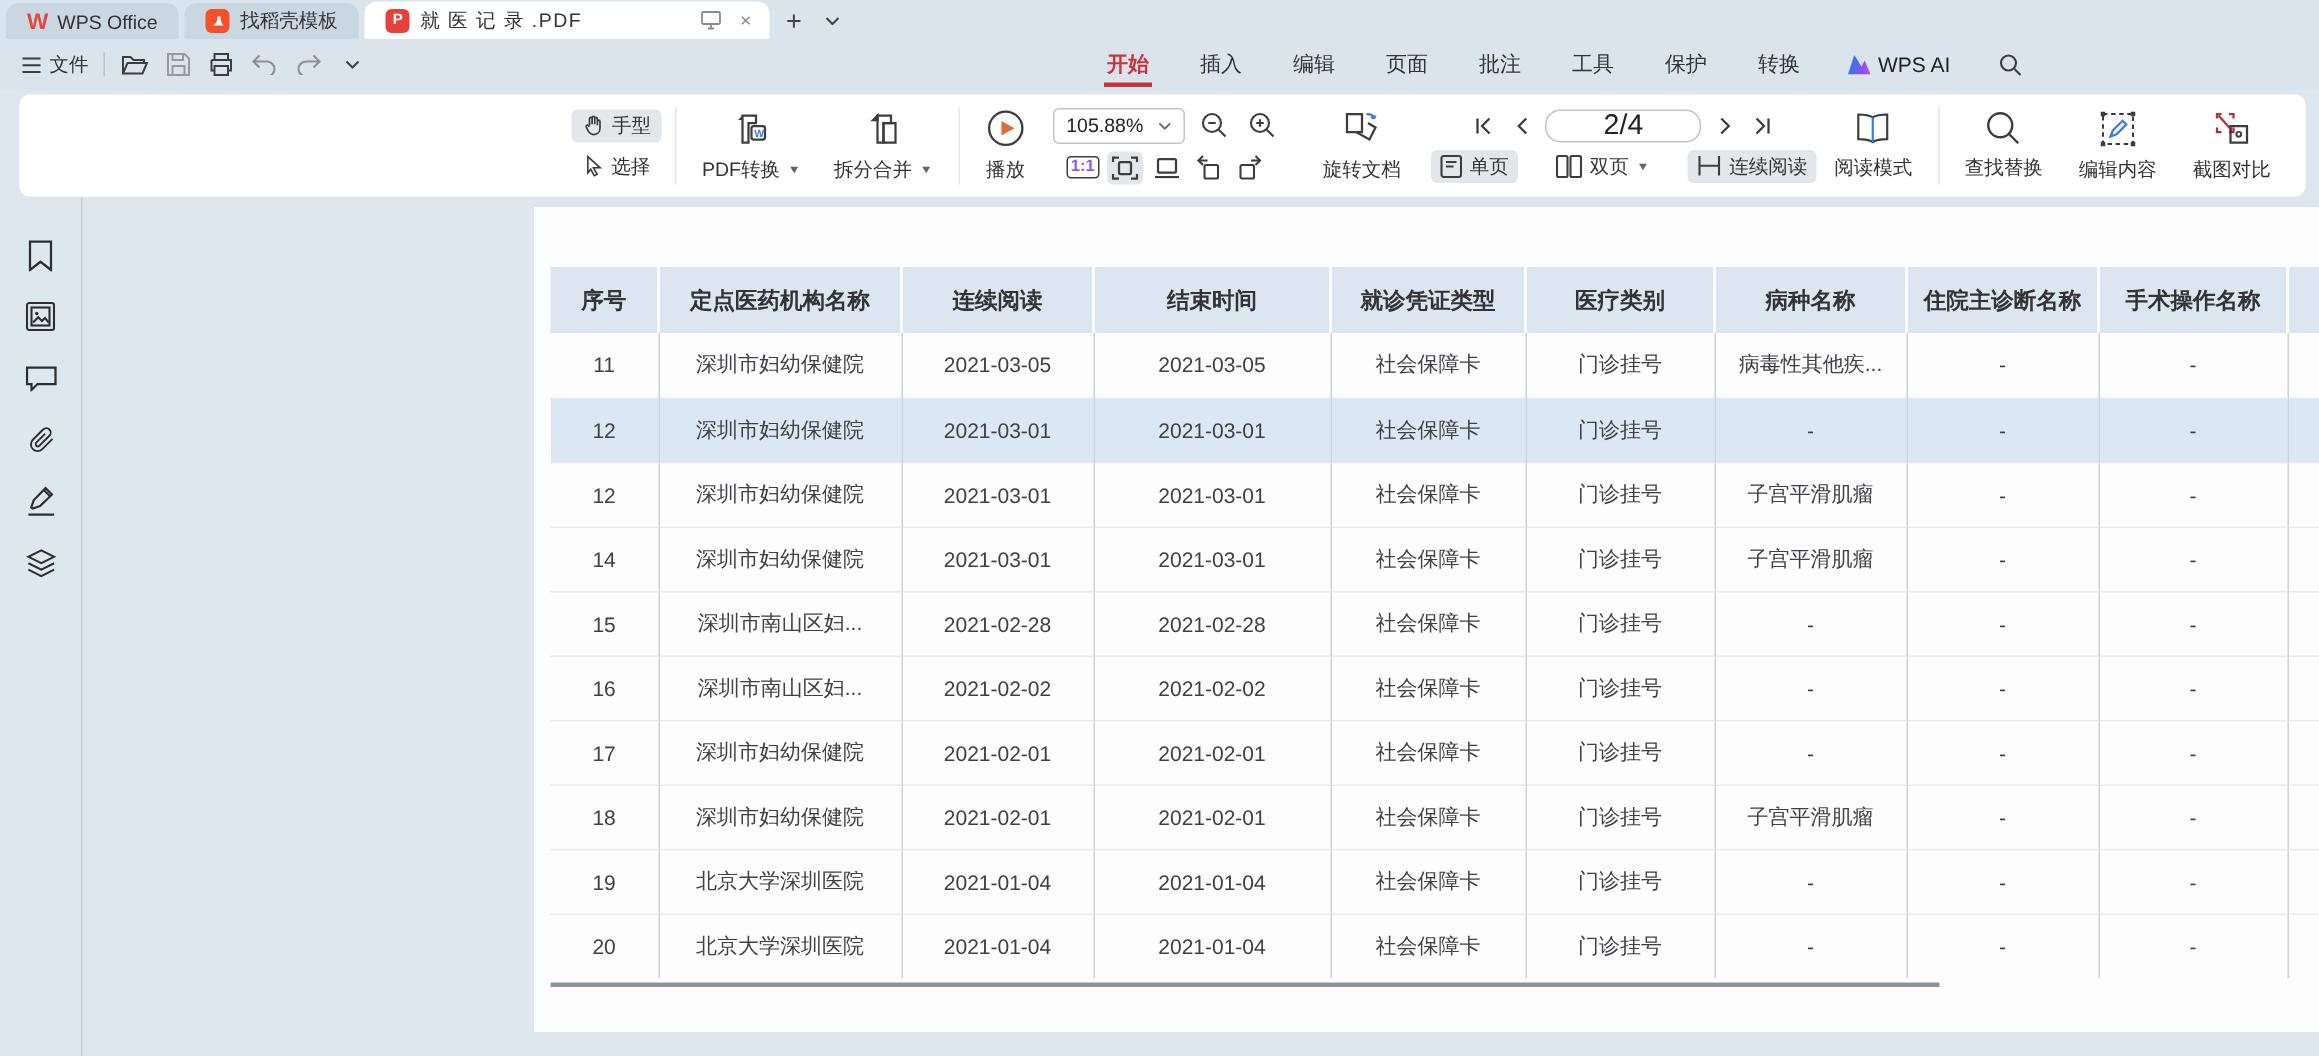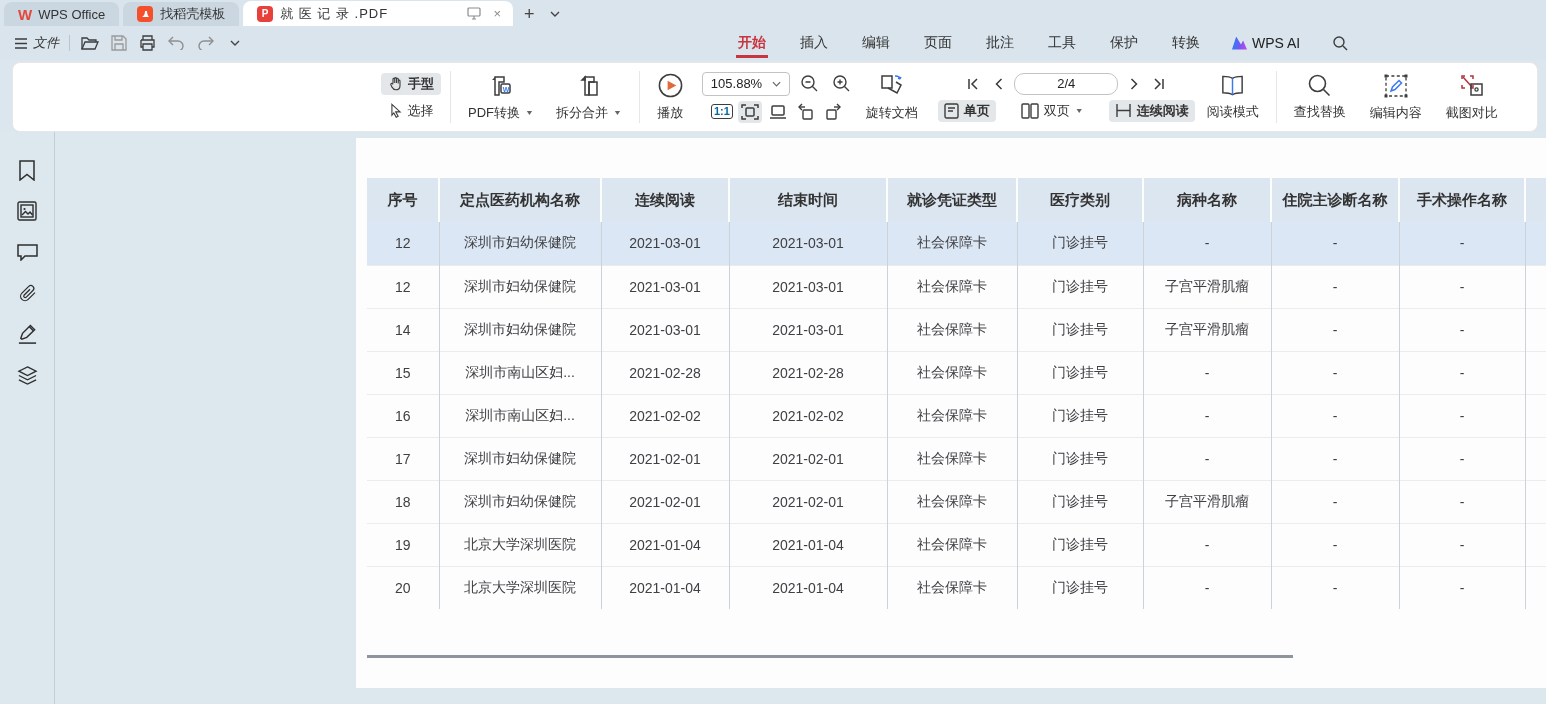--- a/index.html
+++ b/index.html
@@ -16,50 +16,50 @@
   .tab.active .tab-title { letter-spacing:1px; }
   .winicon { width:16px; height:16px; display:flex; align-items:center; justify-content:center; color:#8b8b8b; font-size:13px; }
   .wpslogo { color:#e2483d; font-weight:bold; font-size:15px; letter-spacing:-1px; }
   .sqicon { width:16px; height:16px; border-radius:4px; display:flex; align-items:center; justify-content:center; color:#fff; font-size:10px; font-weight:bold; }
   .docer { background:#f4502c; }
   .pdfred { background:#e8413c; }
   .tabbar-btn { width:20px; height:20px; display:flex; align-items:center; justify-content:center; color:#444; font-size:15px; margin-left:6px; margin-bottom:2px; }
 
   
   .menubar { position:absolute; left:0; top:26px; width:1546px; height:34px; background:#d9e4ec; }
-  .file-group { position:absolute; left:14px; top:0; height:34px; display:flex; align-items:center; gap:10px;font-style:italic; }
+  .file-group { position:absolute; left:14px; top:0; height:34px; display:flex; align-items:center; gap:10px; }
   .file-btn { display:flex; align-items:center; gap:5px; font-size:13px; color:#333; }
   .vdiv { width:1px; height:16px; background:#b9c4cc; }
   .mini-icon { width:19px; height:19px; display:flex; align-items:center; justify-content:center; color:#3d3d3d; }
   .mini-icon svg { display:block; }
   .menus { position:absolute; left:736px; top:0; height:34px; display:flex; align-items:center; gap:30px; }
   .menu-item { font-size:14px; color:#333; position:relative; padding:7px 2px; cursor:default; }
   .menu-item.active { color:#c9353f; font-weight:bold; }
   .menu-item.active::after { content:""; position:absolute; left:0; right:0; bottom:1px; height:3px; background:#c9353f; }
   .wpsai { display:flex; align-items:center; gap:5px; font-size:14px; color:#222; }
   .ai-logo { width:15px; height:13px; background:linear-gradient(100deg,#2f7bf5 15%,#7a55f0 55%,#b14df0 90%);
              clip-path:polygon(0 100%,28% 0,60% 62%,74% 30%,100% 100%); }
 
   
   .toolbar { position:absolute; left:12px; top:62px; width:1526px; height:70px; background:#ffffff; border:1px solid #e7e7e7;
              border-radius:8px; display:flex; align-items:center; padding-left:368px; }
   .tgroup { display:flex; align-items:center; }
   .tb-div { width:1px; height:52px; background:#e6e6e6; margin:0 9px; }
   .stack2 { display:flex; flex-direction:column; justify-content:center; gap:5px; }
   .tool-line { display:flex; align-items:center; gap:5px; font-size:13px; color:#333; padding:2px 7px; border-radius:4px; white-space:nowrap; }
-  .tool-line.sel { background:#e4e7ea;font-weight:bold; }
+  .tool-line.sel { background:#e4e7ea; }
   .bigbtn { display:flex; flex-direction:column; align-items:center; justify-content:center; gap:5px; font-size:13px; color:#333;
             padding:4px 8px; white-space:nowrap; }
   .bigbtn svg { display:block; }
   .chev { font-size:9px; color:#666; transform:scaleY(.8); }
   .zoombox { width:88px; height:24px; border:1px solid #c3c3c3; border-radius:4px; display:flex; align-items:center;
              justify-content:space-between; padding:0 8px; font-size:13px; color:#222; }
   .pagebox { width:104px; height:22px; border:1px solid #c3c3c3; border-radius:10px; display:flex; align-items:center;
-             justify-content:center; font-size:13px; color:#222; }
-  .smicon { width:24px; height:22px; display:flex; align-items:center; justify-content:center; color:#0369a1; border-radius:4px; }
+             justify-content:center; font-size:19px; color:#222; }
+  .smicon { width:24px; height:22px; display:flex; align-items:center; justify-content:center; color:#8b5cf6; border-radius:4px; }
   .smicon.sel { background:#e4e7ea; }
   .o2o { font-size:11px; border:1.4px solid #3d3d3d; border-radius:3px; padding:0 2px; line-height:13px; height:15px; font-weight:bold; }
   .navicon { width:18px; height:20px; display:flex; align-items:center; justify-content:center; color:#3a3a3a; }
   .rline { display:flex; align-items:center; gap:5px; font-size:13px; color:#333; white-space:nowrap; }
 
   
   .content { position:absolute; left:0; top:132px; width:1546px; height:572px; background:#dde8ee; }
   .side-panel { position:absolute; left:0; top:0; width:55px; height:572px; border-right:1px solid #c4cdd4;
                 display:flex; flex-direction:column; align-items:center; padding-top:26px; gap:17px; }
   .side-ic { width:24px; height:24px; color:#2e2e2e; display:flex; align-items:center; justify-content:center; }
@@ -283,21 +283,21 @@
       <div class="smicon">
         <svg width="19" height="17" viewBox="0 0 19 17" fill="none" stroke="#3d3d3d" stroke-width="1.4">
             <path d="M13 1l3 3-3 3"></path>
             <path d="M16 4h-6"></path>
             <rect x="3" y="7" width="9" height="9" rx="1"></rect>
           </svg>
       </div>
     </div>
   </div>
 
-  <div class="bigbtn" style="margin-left:4px">
+  <div class="bigbtn" style="margin-left:20px">
     <svg width="27" height="26" viewBox="0 0 27 26" fill="none">
         <path d="M4 3h10v12H4z" stroke="#3d3d3d" stroke-width="1.5"></path>
         <path d="M10 15l9 5 4-8-5-3" stroke="#3d3d3d" stroke-width="1.5"></path>
         <path d="M17 3c3 0 5 1 5 3m0 0l-2-1m2 1l1-2" stroke="#3a7af0" stroke-width="1.5"></path>
       </svg>
     <span>旋转文档</span>
   </div>
 
   <div class="tgroup stack2" style="margin-left:12px">
     <div style="display:flex;align-items:center;gap:7px">
@@ -456,20 +456,32 @@
             <th>结束时间</th>
             <th>就诊凭证类型</th>
             <th>医疗类别</th>
             <th>病种名称</th>
             <th>住院主诊断名称</th>
             <th>手术操作名称</th>
             <th></th>
           </tr>
       </thead>
       <tbody>
+          <tr>
+            <td>11</td>
+            <td>深圳市妇幼保健院</td>
+            <td>2021-03-05</td>
+            <td>2021-03-05</td>
+            <td>社会保障卡</td>
+            <td>门诊挂号</td>
+            <td>病毒性其他疾...</td>
+            <td>-</td>
+            <td>-</td>
+            <td></td>
+          </tr>
           <tr class="hl">
             <td>12</td>
             <td>深圳市妇幼保健院</td>
             <td>2021-03-01</td>
             <td>2021-03-01</td>
             <td>社会保障卡</td>
             <td>门诊挂号</td>
             <td>-</td>
             <td>-</td>
             <td>-</td>

